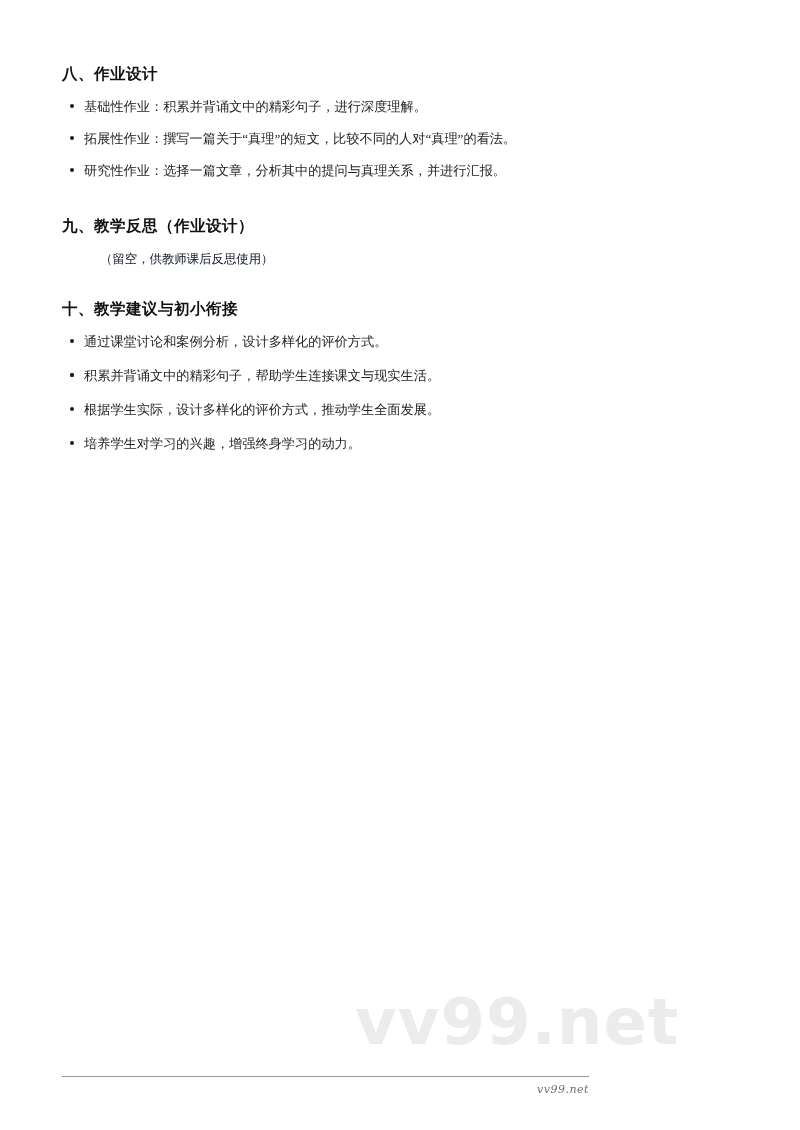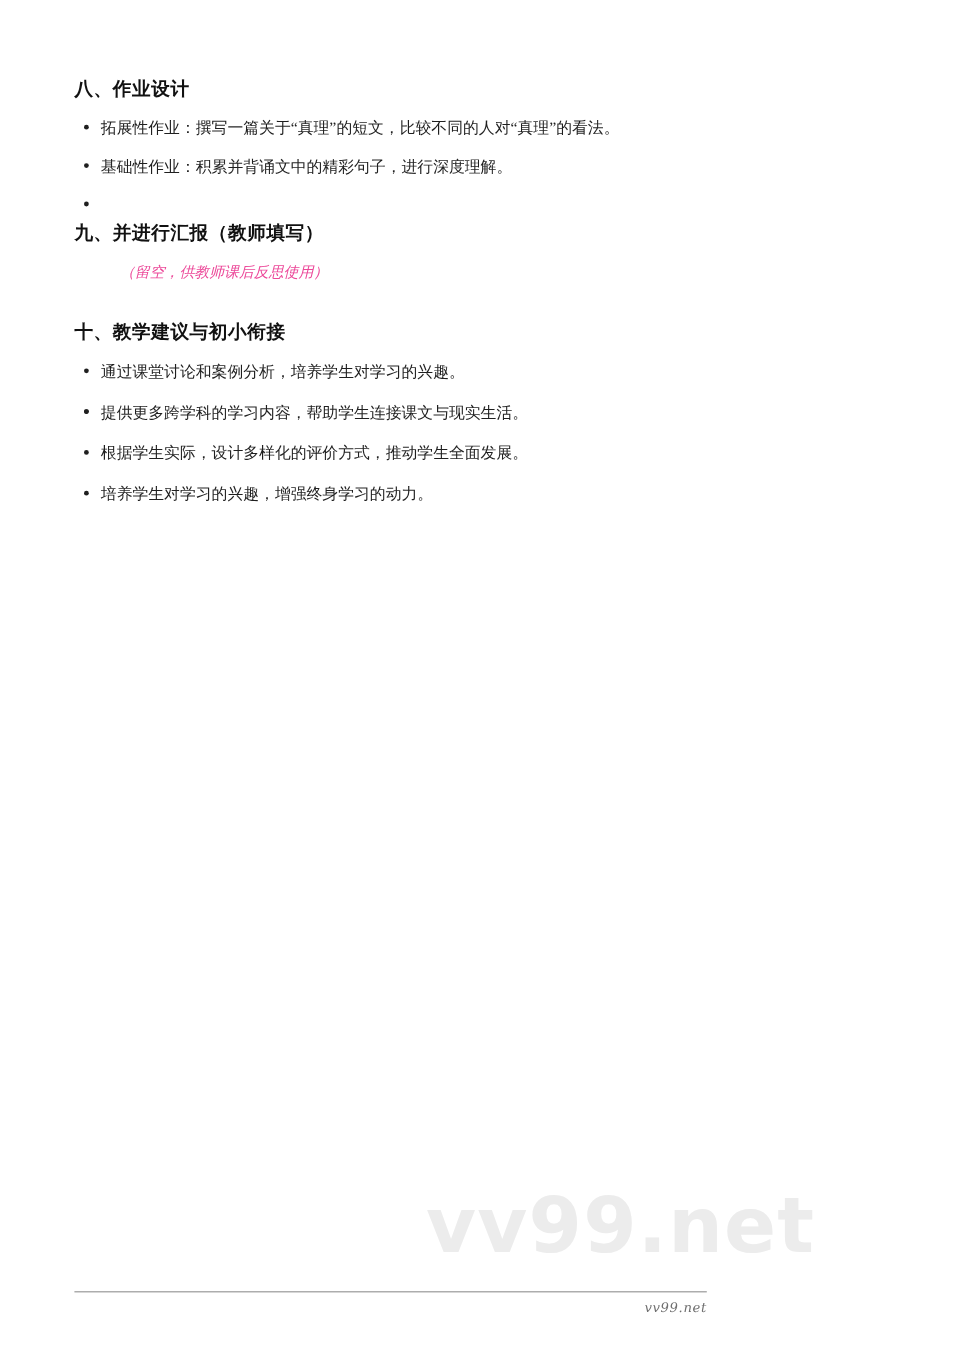--- a/index.html
+++ b/index.html
@@ -66,23 +66,22 @@
     background: #1f1f1f;
     border-radius: 50%;
   }
   ul.bullets li .li-text {
     display: inline;
   }
   .note-line {
     margin: 14px 0 0 0;
     padding-left: 38px;
     font-size: 12.4px;
-    color: #ec4899;
+    color: #0f172a;
     line-height: 1.4;
-    font-style: italic;
   }
   .sec-10 ul.bullets li { margin-bottom: 15px; }
 
   .watermark-big {
     position: absolute;
     left: 355px;
     top: 985px;
     font-family: "DejaVu Sans", "Liberation Sans", sans-serif;
     font-size: 64px;
     font-weight: bold;
@@ -120,50 +119,51 @@
 
   <div class="watermark-big">vv99.net</div>
 
   <div class="content">
 
     <div class="section sec-8">
       <h2 class="section-title">八、作业设计</h2>
       <ul class="bullets">
         <li>
           <span class="dot"></span>
+          <span class="li-text">基础性作业：积累并背诵文中的精彩句子，进行深度理解。</span>
+        </li>
+        <li>
+          <span class="dot"></span>
           <span class="li-text">拓展性作业：撰写一篇关于“真理”的短文，比较不同的人对“真理”的看法。</span>
         </li>
         <li>
           <span class="dot"></span>
-          <span class="li-text">基础性作业：积累并背诵文中的精彩句子，进行深度理解。</span>
-        </li>
-        <li>
-          <span class="dot"></span>
+          <span class="li-text">研究性作业：选择一篇文章，分析其中的提问与真理关系，并进行汇报。</span>
         </li>
       </ul>
     </div>
 
     <div class="section sec-9">
-      <h2 class="section-title">九、并进行汇报（教师填写）</h2>
+      <h2 class="section-title">九、教学反思（作业设计）</h2>
       <p class="note-line">（留空，供教师课后反思使用）</p>
     </div>
 
     <div class="section sec-10">
       <h2 class="section-title">十、教学建议与初小衔接</h2>
       <ul class="bullets">
         <li>
           <span class="dot"></span>
-          <span class="li-text">通过课堂讨论和案例分析，培养学生对学习的兴趣。</span>
+          <span class="li-text">通过课堂讨论和案例分析，设计多样化的评价方式。</span>
         </li>
         <li>
           <span class="dot"></span>
         </li>
         <li>
           <span class="dot"></span>
-          <span class="li-text">提供更多跨学科的学习内容，帮助学生连接课文与现实生活。</span>
+          <span class="li-text">积累并背诵文中的精彩句子，帮助学生连接课文与现实生活。</span>
         </li>
         <li>
           <span class="dot"></span>
           <span class="li-text">根据学生实际，设计多样化的评价方式，推动学生全面发展。</span>
         </li>
         <li>
           <span class="dot"></span>
           <span class="li-text">培养学生对学习的兴趣，增强终身学习的动力。</span>
         </li>
       </ul>

